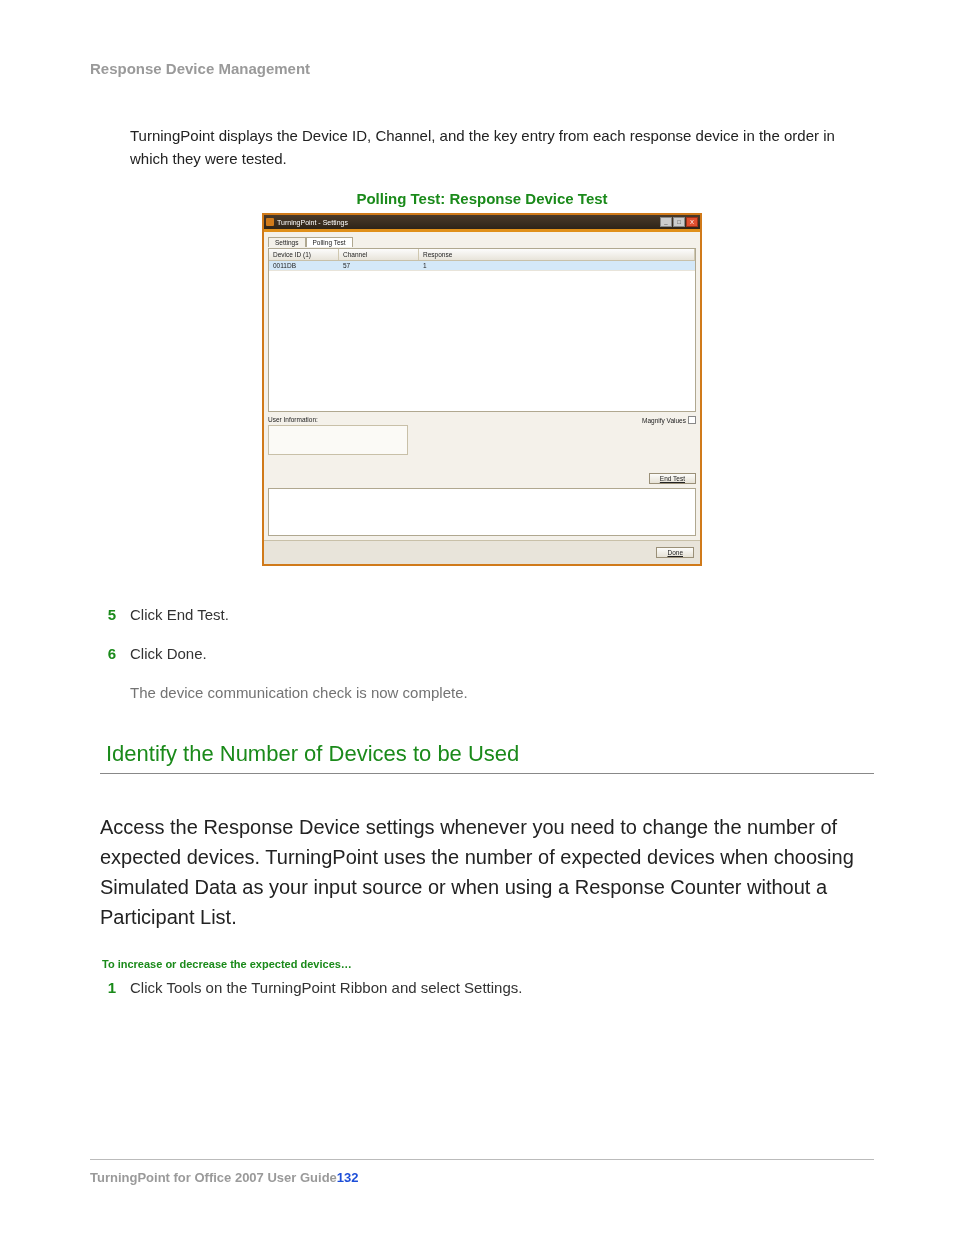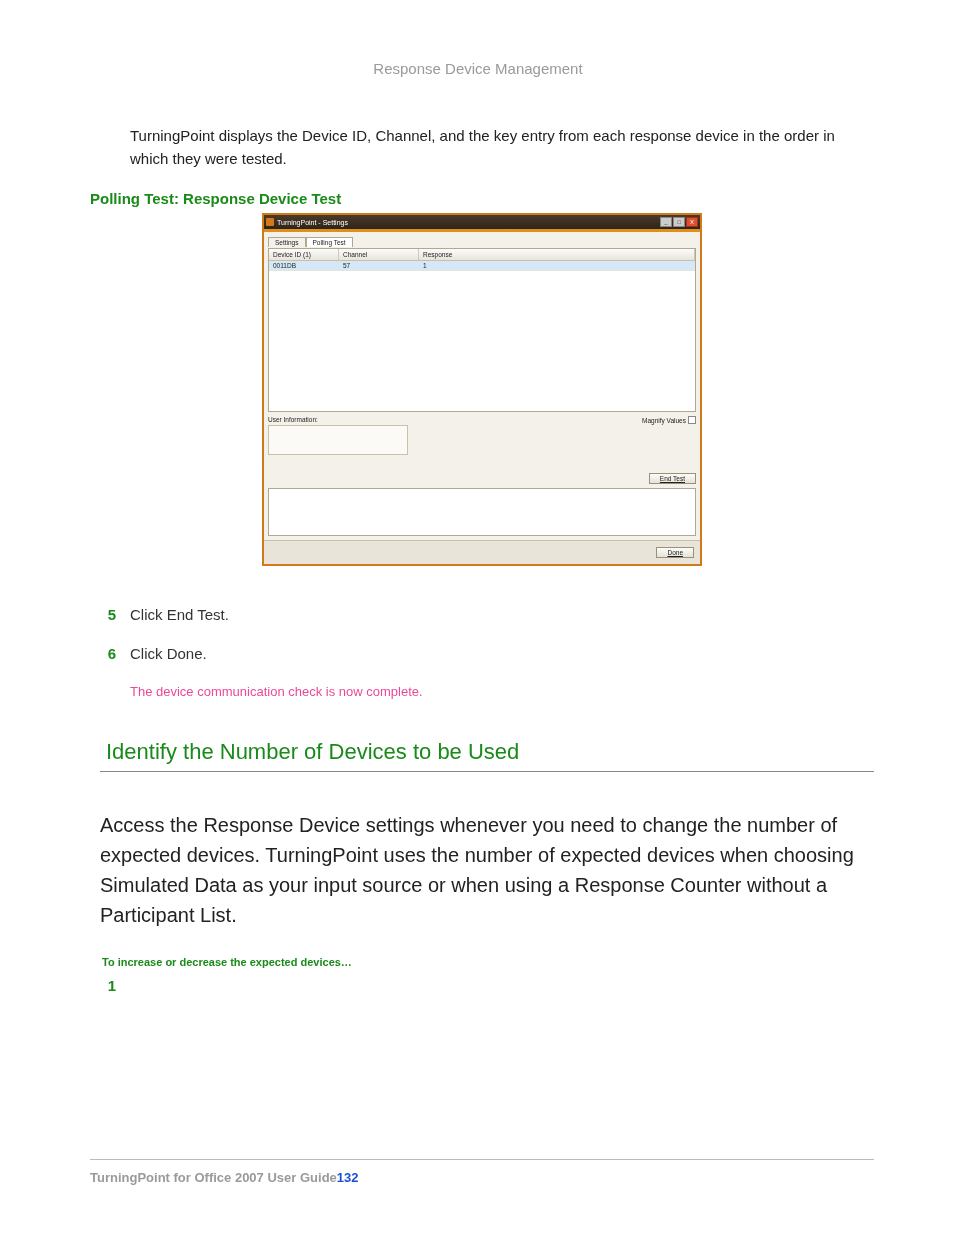--- a/index.html
+++ b/index.html
@@ -6,36 +6,36 @@
   body {
     width: 954px;
     height: 1235px;
     background: #fff;
     font-family: "Segoe UI", "Myriad Pro", Arial, sans-serif;
     color: #333;
     position: relative;
     padding: 60px 80px 0 90px;
   }
   .header-title {
-    text-align: center;
+    text-align: left;
     color: #9a9a9a;
-    font-weight: 400;
+    font-weight: 700;
     font-size: 15px;
     margin-bottom: 48px;
     padding-right: 8px;
   }
   .body-text {
     font-size: 15px;
     line-height: 1.5;
     color: #222;
     margin-left: 40px;
     margin-bottom: 20px;
   }
   .caption {
-    text-align: left;
+    text-align: center;
     color: #1a8a1a;
     font-weight: 700;
     font-size: 15px;
     margin-top: 10px;
     margin-bottom: 6px;
   }
   .screenshot-wrap {
     display: flex;
     justify-content: center;
     margin-bottom: 40px;
@@ -142,21 +142,21 @@
     margin-bottom: 22px;
     font-size: 15px;
   }
   .step-num {
     color: #1a8a1a;
     font-weight: 700;
     width: 40px;
     text-align: right;
     padding-right: 14px;
   }
-  .body-ind { margin-left: 40px; font-size: 13px; margin-bottom: 40px; color: #ec4899; }
+  .body-ind { margin-left: 40px; font-size: 15px; margin-bottom: 40px; color: #737373; }
   .section-h2 {
     color: #1a8a1a;
     font-weight: 400;
     font-size: 22px;
     margin-left: 16px;
     margin-bottom: 6px;
   }
   .hr { border: none; border-top: 1px solid #888; margin-left: 10px; margin-bottom: 38px; }
   .para {
     font-size: 20px;
@@ -262,18 +262,19 @@
 
 <h2 class="section-h2">Identify the Number of Devices to be Used</h2>
 <hr class="hr">
 
 <p class="para">Access the Response Device settings whenever you need to change the number of expected devices. TurningPoint uses the number of expected devices when choosing Simulated Data as your input source or when using a Response Counter without a Participant List.</p>
 
 <p class="subhead">To increase or decrease the expected devices…</p>
 
 <div class="step-line">
   <span class="step-num">1</span>
+  <span>Click Tools on the TurningPoint Ribbon and select Settings.</span>
 </div>
 
 <div class="footer">
   <span>TurningPoint for Office 2007 User Guide</span>
   <span class="pg">132</span>
 </div>
 
 </body></html>

